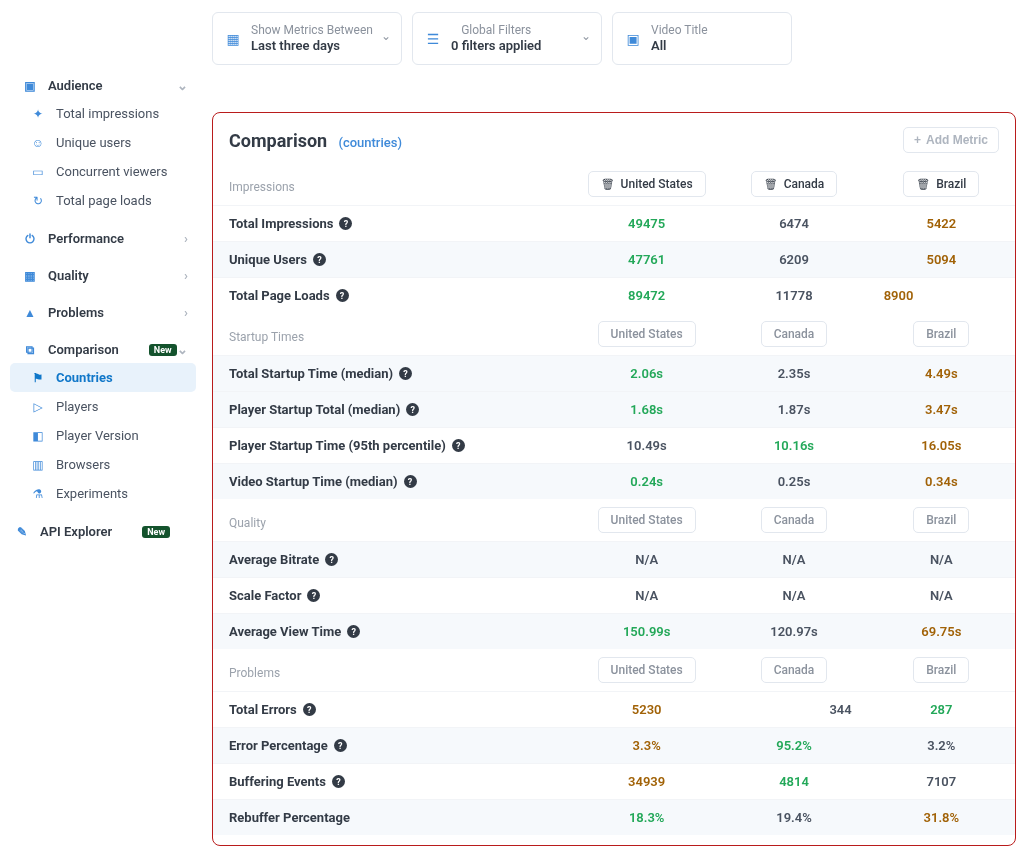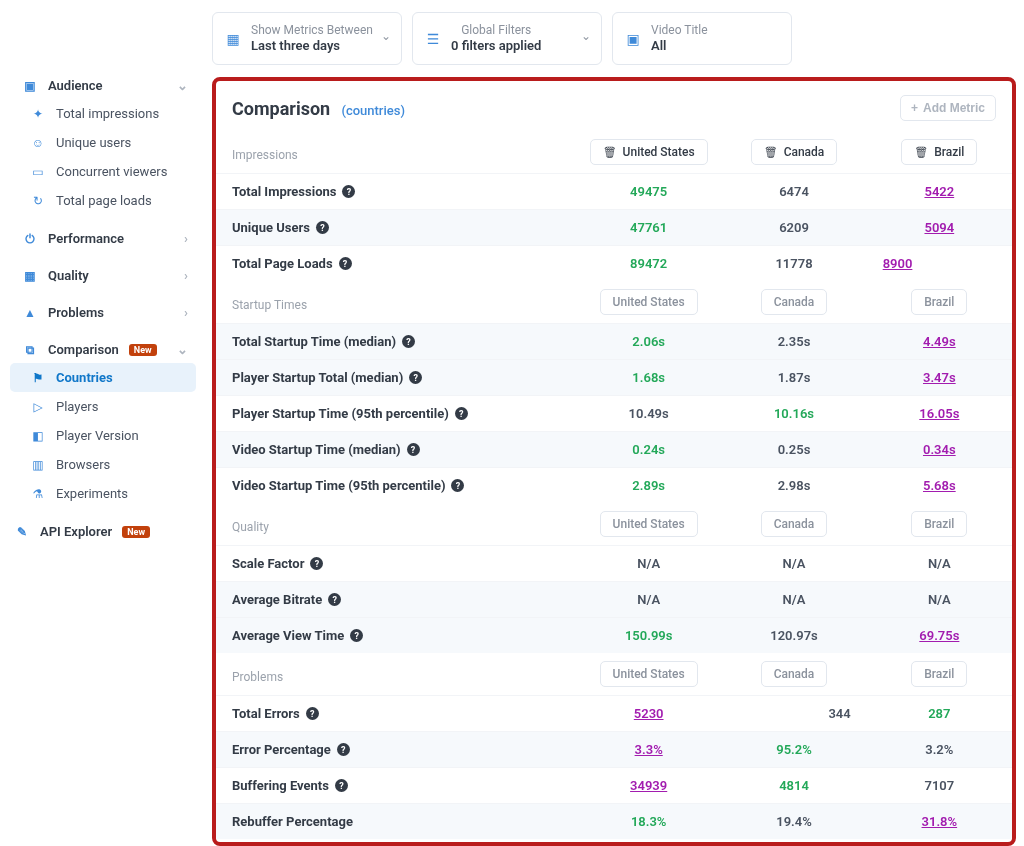--- a/index.html
+++ b/index.html
@@ -62,27 +62,28 @@
     color: #8b929d;
     font-weight: 400;
     text-align: center;
   }
   .filter-value {
     font-size: 13px;
     font-weight: 600;
     color: #333b46;
   }
   .panel {
-    border: 4px solid #b91c1c;
+    border: 1px solid #b91c1c;
     border-radius: 8px;
     flex: 1;
     display: flex;
     flex-direction: column;
     overflow: hidden;
     background:#fff;
+    margin-top:35px;
   }
   .panel-head {
     display: flex;
     align-items:center;
     justify-content: space-between;
     padding: 14px 16px 10px 16px;
   }
   .panel-title {
     font-size: 18px;
     font-weight: 700;
@@ -164,21 +165,21 @@
     color:#fff;
     border-radius:50%;
     width:13px;
     height:13px;
     align-items:center;
     justify-content:center;
     font-size: 9px;
     font-weight:700;
   }
   .v-green { color:#23a859; font-weight:600; }
-  .v-red   { color:#a21caf; font-weight:600;text-decoration:underline; }
+  .v-red   { color:#a16207; font-weight:600; }
   .v-gray  { color:#4a5361; font-weight:600; }
 
   
   .nav-group-head {
     display:flex;
     align-items:center;
     justify-content: space-between;
     padding: 6px 12px;
     font-size:13px;
     font-weight:600;
@@ -200,27 +201,27 @@
   .nav-item.active {
     background:#e8f2fb;
     color:#1077c9;
     font-weight:700;
     border-radius:5px;
     margin-right:4px;
   }
   .nav-item.active .nav-icon { color:#1077c9; }
   .chev-r { color:#aeb5bf; font-size:13px; }
   .badge-new {
-    background:#c2410c;
+    background:#14532d;
     color:#fff;
     font-size:9px;
     padding:1px 5px;
     border-radius:3px;
     font-weight:700;
-    margin-left:0;
+    margin-left:20px;
   }
   .nav-spacer { height:10px; }
 </style>
 </head>
 <body>
 
 <div class="sidebar">
   <div class="nav-group-head">
     <span class="left">
       <span class="nav-icon">▣</span>
@@ -454,58 +455,47 @@
               <td>
                 <div class="metric-name">
                   <span>Video Startup Time (median)</span>
                   <span class="info-icon">?</span>
                 </div>
               </td>
               <td style="text-align: center;"><span class="v-green">0.24s</span></td>
               <td style="text-align: center;"><span class="v-gray">0.25s</span></td>
               <td style="text-align: center;"><span class="v-red">0.34s</span></td>
             </tr>
-            <tr class="metric-row">
-              <td>
-                <div class="metric-name">
-                  <span>Video Startup Time (95th percentile)</span>
-                  <span class="info-icon">?</span>
-                </div>
-              </td>
-              <td style="text-align: center;"><span class="v-green">2.89s</span></td>
-              <td style="text-align: center;"><span class="v-gray">2.98s</span></td>
-              <td style="text-align: center;"><span class="v-red">5.68s</span></td>
-            </tr>
             <tr class="section-row">
               <td>Quality</td>
               <td class="chip-cell"><span class="chip">
                   <span>United States</span>
                 </span></td>
               <td class="chip-cell"><span class="chip">
                   <span>Canada</span>
                 </span></td>
               <td class="chip-cell"><span class="chip">
                   <span>Brazil</span>
                 </span></td>
             </tr>
-            <tr class="metric-row">
-              <td>
-                <div class="metric-name">
-                  <span>Scale Factor</span>
+            <tr class="metric-row alt">
+              <td>
+                <div class="metric-name">
+                  <span>Average Bitrate</span>
                   <span class="info-icon">?</span>
                 </div>
               </td>
               <td style="text-align: center;"><span class="v-gray">N/A</span></td>
               <td style="text-align: center;"><span class="v-gray">N/A</span></td>
               <td style="text-align: center;"><span class="v-gray">N/A</span></td>
             </tr>
-            <tr class="metric-row alt">
-              <td>
-                <div class="metric-name">
-                  <span>Average Bitrate</span>
+            <tr class="metric-row">
+              <td>
+                <div class="metric-name">
+                  <span>Scale Factor</span>
                   <span class="info-icon">?</span>
                 </div>
               </td>
               <td style="text-align: center;"><span class="v-gray">N/A</span></td>
               <td style="text-align: center;"><span class="v-gray">N/A</span></td>
               <td style="text-align: center;"><span class="v-gray">N/A</span></td>
             </tr>
             <tr class="metric-row alt">
               <td>
                 <div class="metric-name">

